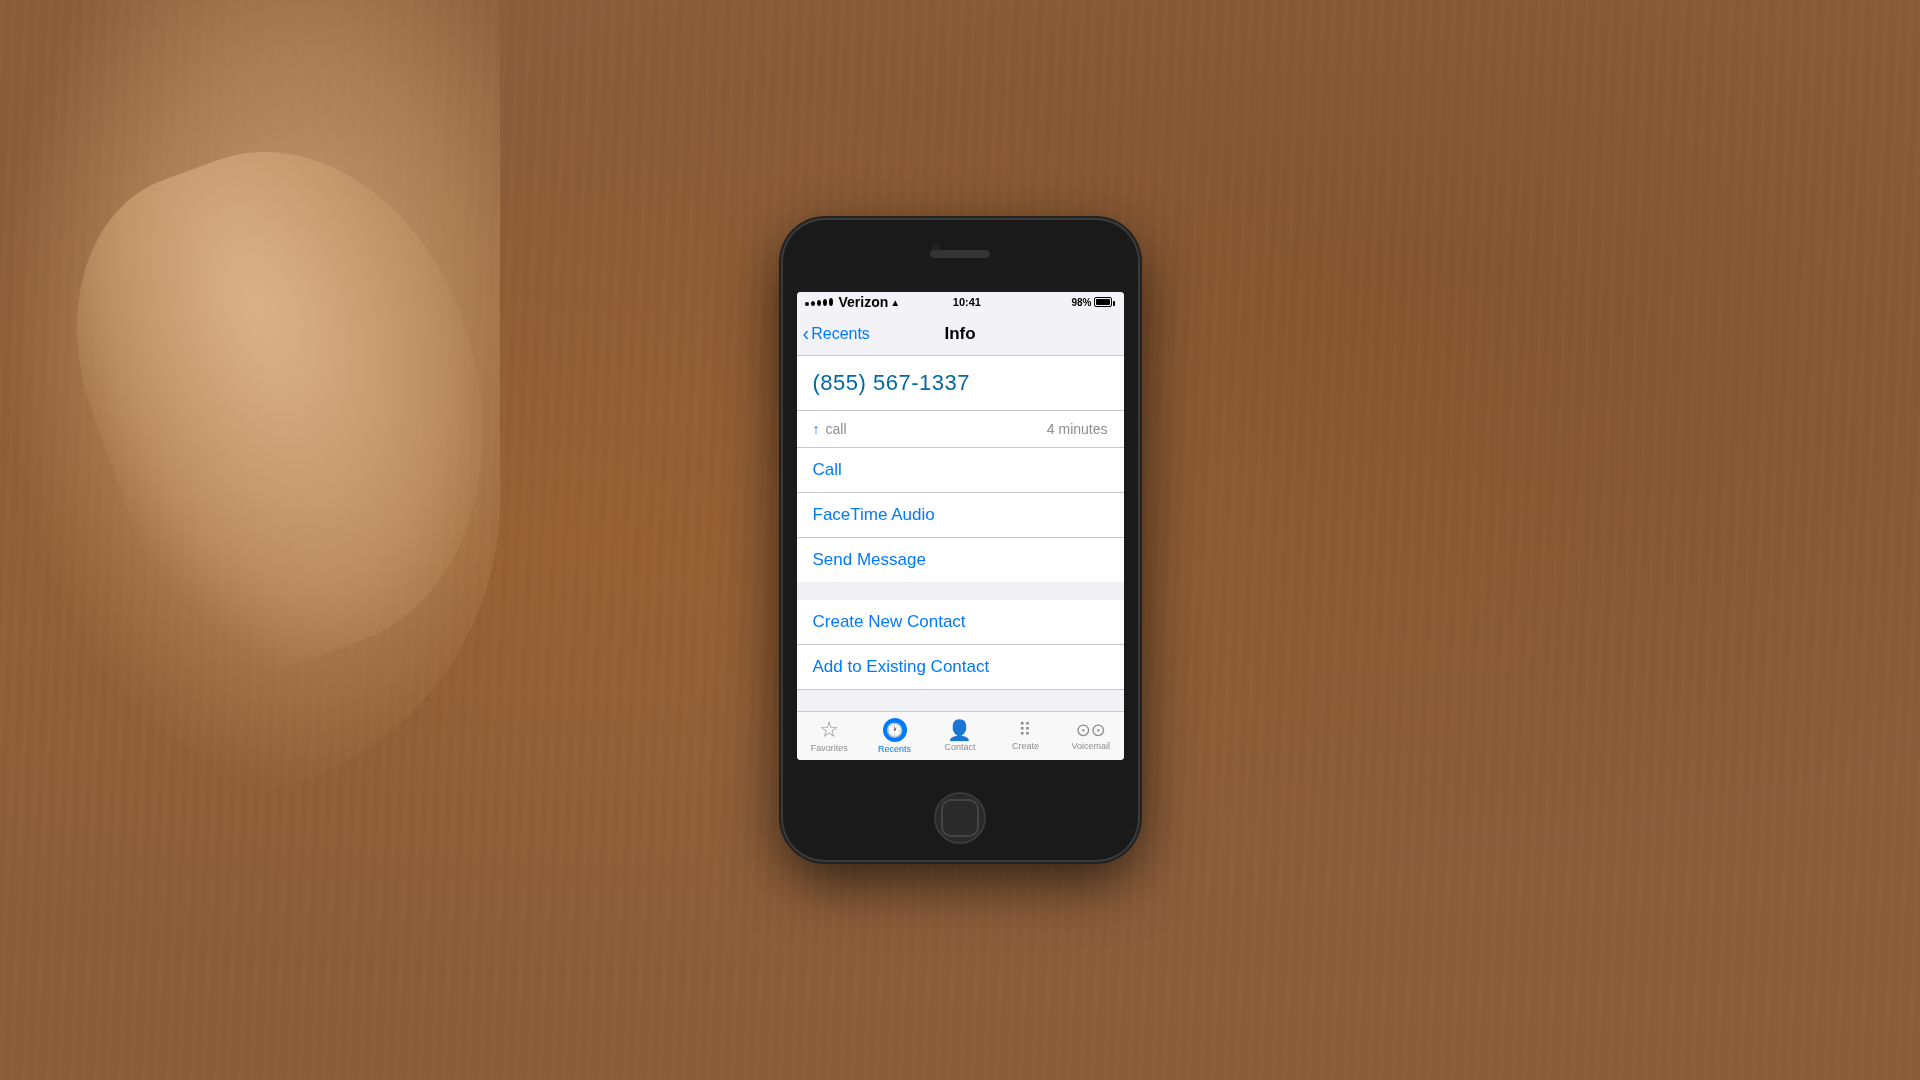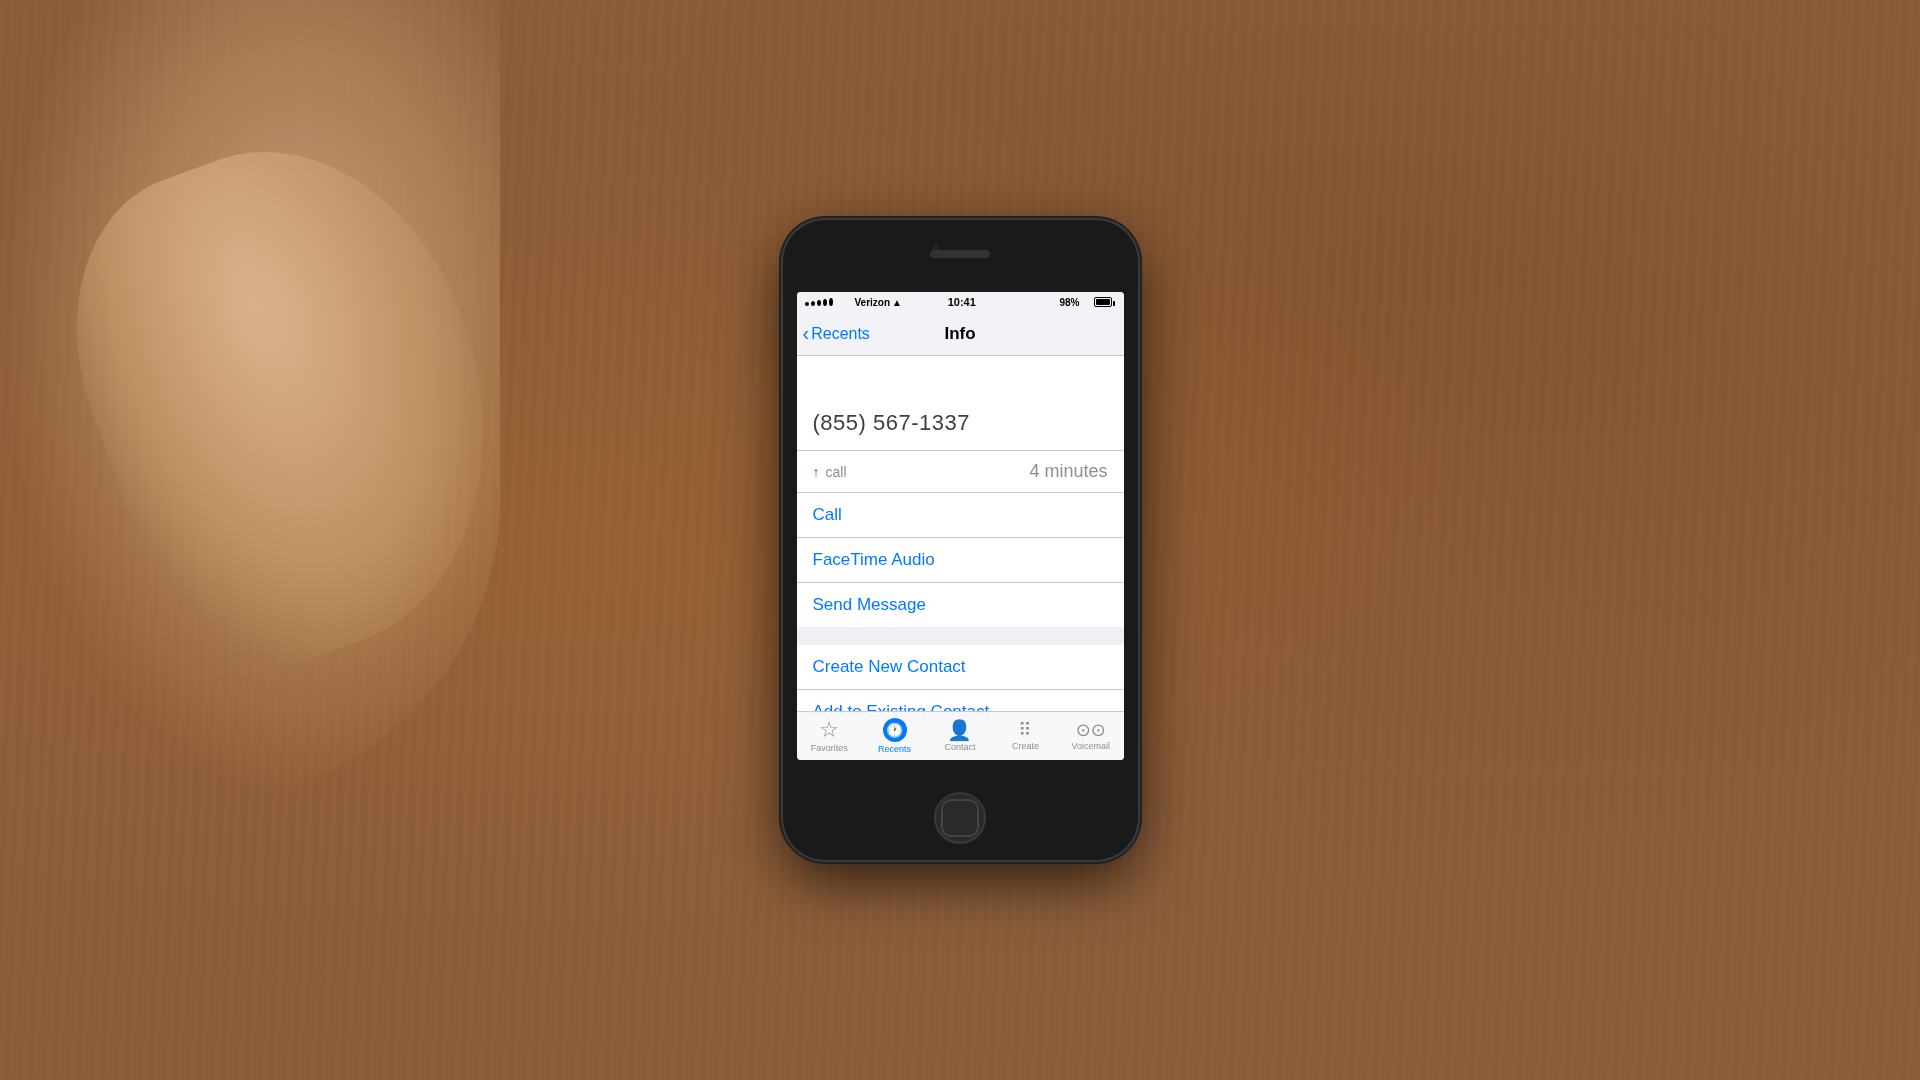--- a/index.html
+++ b/index.html
@@ -170,21 +170,21 @@
     }
 
     .status-center {
       font-size: 11px;
       font-weight: 600;
     }
 
     .status-right {
       display: flex;
       align-items: center;
-      gap: 15px;
+      gap: 3px;
       font-size: 11px;
       padding-left: 38px;
     }
 
     
     .nav-bar {
       height: 44px;
       background: #f2f2f7;
       border-bottom: 1px solid #c8c7cc;
       display: flex;
@@ -224,23 +224,22 @@
     .phone-section {
       background: #fff;
       border-bottom: 1px solid #c8c7cc;
       padding: 14px 16px;
       flex-shrink: 0;
     }
 
     .phone-number {
       font-size: 22px;
       font-weight: 300;
-      color: #404040;
+      color: #0369a1;
       letter-spacing: 0.5px;
-      margin-top: 40px;
     }
 
     
     .recent-call-row {
       background: #fff;
       border-bottom: 1px solid #c8c7cc;
       padding: 10px 16px;
       display: flex;
       justify-content: space-between;
       align-items: center;
@@ -257,21 +256,21 @@
       color: #007aff;
       font-size: 14px;
     }
 
     .recent-call-label {
       font-size: 14px;
       color: #8e8e93;
     }
 
     .recent-call-time {
-      font-size: 18px;
+      font-size: 14px;
       color: #8e8e93;
     }
 
     
     .action-group {
       background: #fff;
       margin-bottom: 0;
       flex-shrink: 0;
     }
 
@@ -400,21 +399,21 @@
 
     <div class="status-bar">
       <div class="status-left">
         <div class="signal-dots">
           <div class="signal-dot" style="width:4px;height:4px;"></div>
           <div class="signal-dot" style="width:4px;height:5px;"></div>
           <div class="signal-dot" style="width:4px;height:6px;"></div>
           <div class="signal-dot" style="width:4px;height:7px;"></div>
           <div class="signal-dot" style="width:4px;height:8px;"></div>
         </div>
-        <span style="margin-left:20px;font-size:10px;">Verizon</span>
+        <span style="margin-left:4px;font-size:14px;">Verizon</span>
         <span style="font-size:10px;">▲</span>
       </div>
       <div class="status-center">10:41</div>
       <div class="status-right">
         <span style="font-size:10px;">98%</span>
         <div class="battery">
           <div class="battery-body">
             <div class="battery-fill" style="width:95%;"></div>
           </div>
           <div class="battery-tip"></div>

